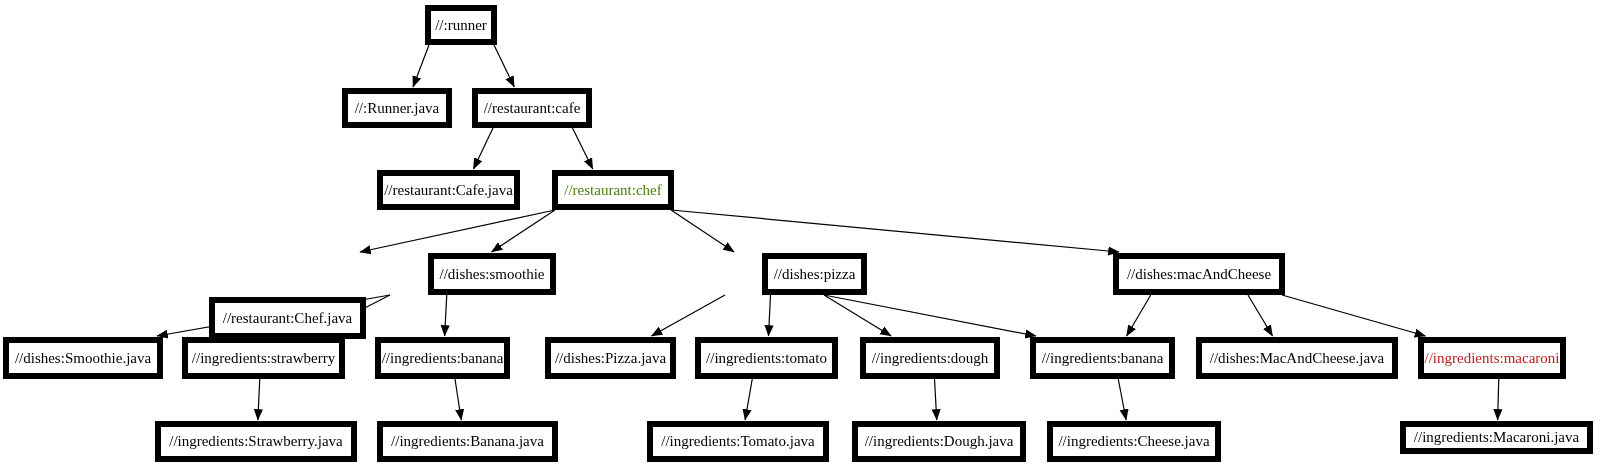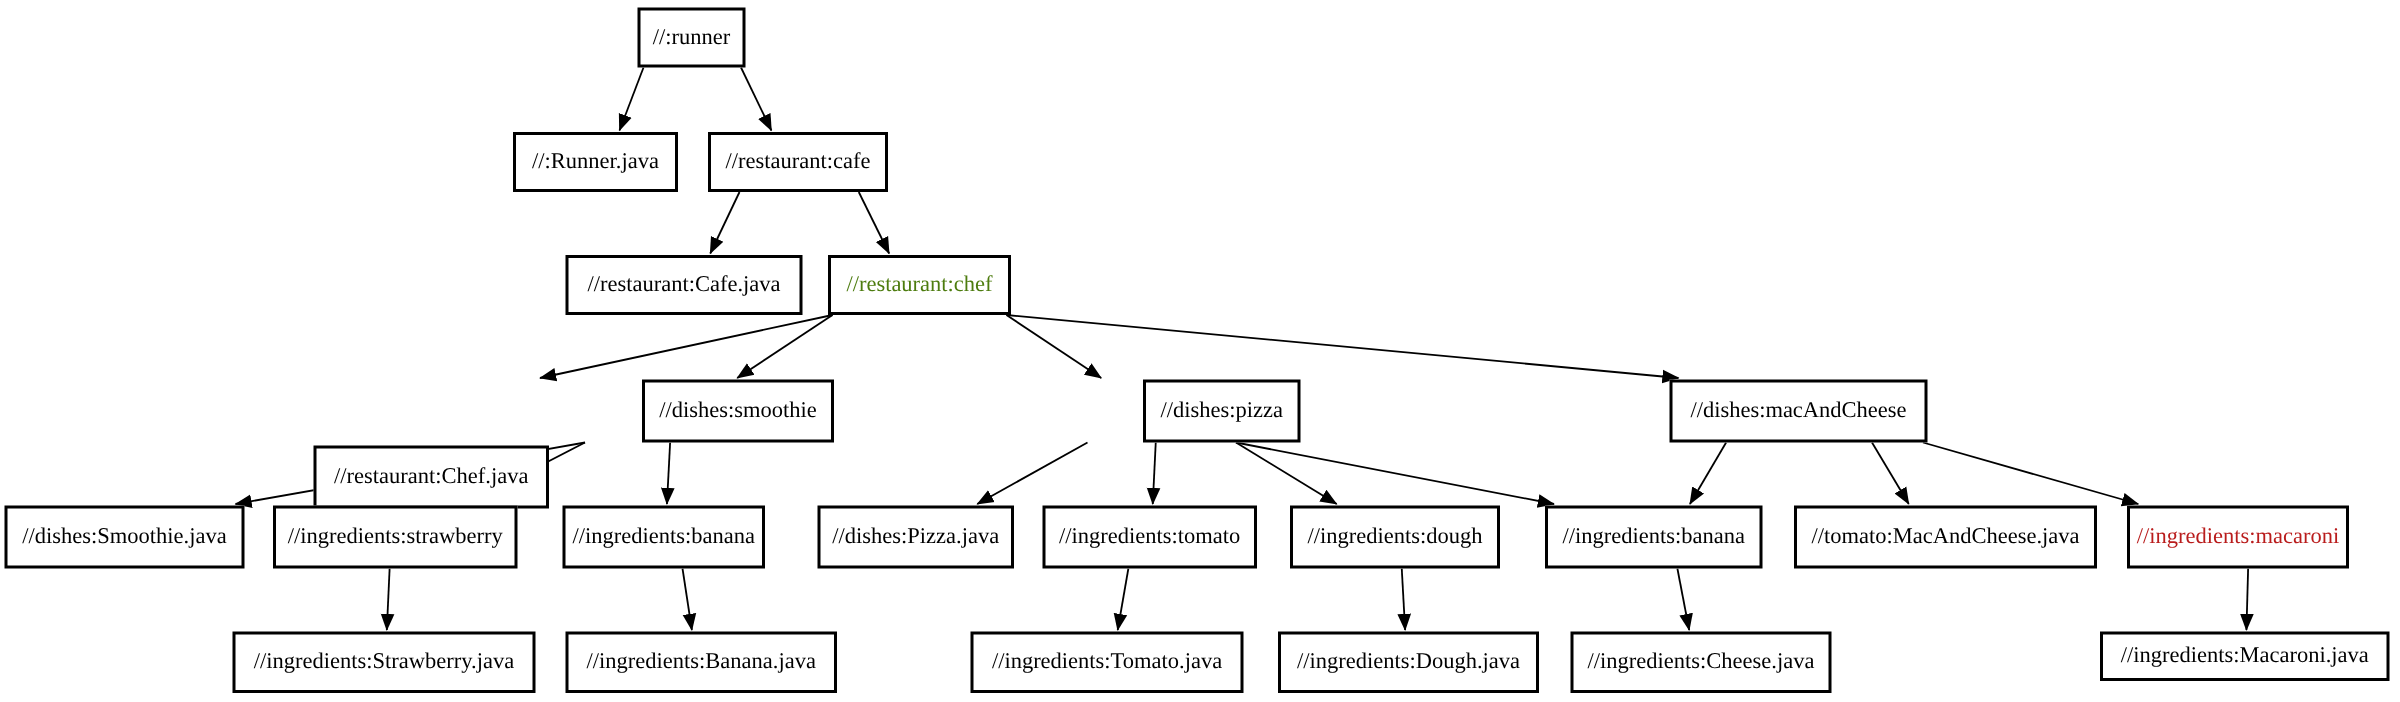--- a/index.html
+++ b/index.html
@@ -25,21 +25,21 @@
   .node-layer {
     position: absolute;
     left: 0;
     top: 0;
     width: 1600px;
     height: 468px;
   }
   .node {
     position: absolute;
     box-sizing: border-box;
-    border: 2px solid #000000;
+    border: 6px solid #000000;
     background: #ffffff;
     color: #000000;
     display: flex;
     align-items: center;
     justify-content: center;
     font-size: 15px;
     line-height: 1;
     white-space: nowrap;
   }
 </style>
@@ -77,34 +77,34 @@
         <line x1="1150.75" y1="295" x2="1126.625" y2="336" stroke="#000000" stroke-width="1.2" marker-end="url(#arrowhead)"></line>
         <line x1="1248" y1="295" x2="1272.5" y2="336" stroke="#000000" stroke-width="1.2" marker-end="url(#arrowhead)"></line>
         <line x1="1282" y1="295" x2="1425.5" y2="336" stroke="#000000" stroke-width="1.2" marker-end="url(#arrowhead)"></line>
         <line x1="1498.75" y1="379" x2="1497.625" y2="420" stroke="#000000" stroke-width="1.2" marker-end="url(#arrowhead)"></line>
       </g>
   </svg>
   <div class="node-layer">
       <div class="node" style="left: 425px; top: 5px; width: 72px; height: 40px; border-color: rgb(0, 0, 0); background: rgb(255, 255, 255); color: rgb(0, 0, 0);">//:runner</div>
       <div class="node" style="left: 342px; top: 88px; width: 110px; height: 40px; border-color: rgb(0, 0, 0); background: rgb(255, 255, 255); color: rgb(0, 0, 0);">//:Runner.java</div>
       <div class="node" style="left: 472px; top: 88px; width: 120px; height: 40px; border-color: rgb(0, 0, 0); background: rgb(255, 255, 255); color: rgb(0, 0, 0);">//restaurant:cafe</div>
-      <div class="node" style="left: 377px; top: 170px; width: 158px; height: 40px; border-color: rgb(0, 0, 0); background: rgb(255, 255, 255); color: rgb(0, 0, 0);">//restaurant:Cafe.java</div>
+      <div class="node" style="left: 377px; top: 170px; width: 143px; height: 40px; border-color: rgb(0, 0, 0); background: rgb(255, 255, 255); color: rgb(0, 0, 0);">//restaurant:Cafe.java</div>
       <div class="node" style="left: 552px; top: 170px; width: 122px; height: 40px; border-color: rgb(0, 0, 0); background: rgb(255, 255, 255); color: #4d7c0f;">//restaurant:chef</div>
       <div class="node" style="left: 209px; top: 253px; width: 157px; height: 42px; border-color: rgb(0, 0, 0); background: rgb(255, 255, 255); color: rgb(0, 0, 0); margin-top: 44px;">//restaurant:Chef.java</div>
       <div class="node" style="left: 387px; top: 253px; width: 128px; height: 42px; border-color: rgb(0, 0, 0); background: rgb(255, 255, 255); color: rgb(0, 0, 0); margin-left: 41px;">//dishes:smoothie</div>
       <div class="node" style="left: 722px; top: 253px; width: 105px; height: 42px; border-color: rgb(0, 0, 0); background: rgb(255, 255, 255); color: rgb(0, 0, 0); margin-left: 40px;">//dishes:pizza</div>
       <div class="node" style="left: 1113px; top: 253px; width: 172px; height: 42px; border-color: rgb(0, 0, 0); background: rgb(255, 255, 255); color: rgb(0, 0, 0);">//dishes:macAndCheese</div>
       <div class="node" style="left: 3px; top: 337px; width: 160px; height: 42px; border-color: rgb(0, 0, 0); background: rgb(255, 255, 255); color: rgb(0, 0, 0);">//dishes:Smoothie.java</div>
       <div class="node" style="left: 182px; top: 337px; width: 163px; height: 42px; border-color: rgb(0, 0, 0); background: rgb(255, 255, 255); color: rgb(0, 0, 0);">//ingredients:strawberry</div>
       <div class="node" style="left: 375px; top: 337px; width: 135px; height: 42px; border-color: rgb(0, 0, 0); background: rgb(255, 255, 255); color: rgb(0, 0, 0);">//ingredients:banana</div>
       <div class="node" style="left: 545px; top: 337px; width: 131px; height: 42px; border-color: rgb(0, 0, 0); background: rgb(255, 255, 255); color: rgb(0, 0, 0);">//dishes:Pizza.java</div>
       <div class="node" style="left: 695px; top: 337px; width: 143px; height: 42px; border-color: rgb(0, 0, 0); background: rgb(255, 255, 255); color: rgb(0, 0, 0);">//ingredients:tomato</div>
       <div class="node" style="left: 860px; top: 337px; width: 140px; height: 42px; border-color: rgb(0, 0, 0); background: rgb(255, 255, 255); color: rgb(0, 0, 0);">//ingredients:dough</div>
       <div class="node" style="left: 1030px; top: 337px; width: 145px; height: 42px; border-color: rgb(0, 0, 0); background: rgb(255, 255, 255); color: rgb(0, 0, 0);">//ingredients:banana</div>
-      <div class="node" style="left: 1196px; top: 337px; width: 202px; height: 42px; border-color: rgb(0, 0, 0); background: rgb(255, 255, 255); color: rgb(0, 0, 0);">//tomato:MacAndCheese.java</div>
+      <div class="node" style="left: 1196px; top: 337px; width: 202px; height: 42px; border-color: rgb(0, 0, 0); background: rgb(255, 255, 255); color: rgb(0, 0, 0);">//dishes:MacAndCheese.java</div>
       <div class="node" style="left: 1418px; top: 337px; width: 148px; height: 42px; border-color: rgb(0, 0, 0); background: rgb(255, 255, 255); color: #b91c1c;">//ingredients:macaroni</div>
       <div class="node" style="left: 155px; top: 421px; width: 202px; height: 41px; border-color: rgb(0, 0, 0); background: rgb(255, 255, 255); color: rgb(0, 0, 0);">//ingredients:Strawberry.java</div>
       <div class="node" style="left: 377px; top: 421px; width: 181px; height: 41px; border-color: rgb(0, 0, 0); background: rgb(255, 255, 255); color: rgb(0, 0, 0);">//ingredients:Banana.java</div>
       <div class="node" style="left: 647px; top: 421px; width: 182px; height: 41px; border-color: rgb(0, 0, 0); background: rgb(255, 255, 255); color: rgb(0, 0, 0);">//ingredients:Tomato.java</div>
       <div class="node" style="left: 852px; top: 421px; width: 174px; height: 41px; border-color: rgb(0, 0, 0); background: rgb(255, 255, 255); color: rgb(0, 0, 0);">//ingredients:Dough.java</div>
       <div class="node" style="left: 1047px; top: 421px; width: 174px; height: 41px; border-color: rgb(0, 0, 0); background: rgb(255, 255, 255); color: rgb(0, 0, 0);">//ingredients:Cheese.java</div>
       <div class="node" style="left: 1400px; top: 421px; width: 193px; height: 33px; border-color: rgb(0, 0, 0); background: rgb(255, 255, 255); color: rgb(0, 0, 0);">//ingredients:Macaroni.java</div>
     </div>
 </div>
 

